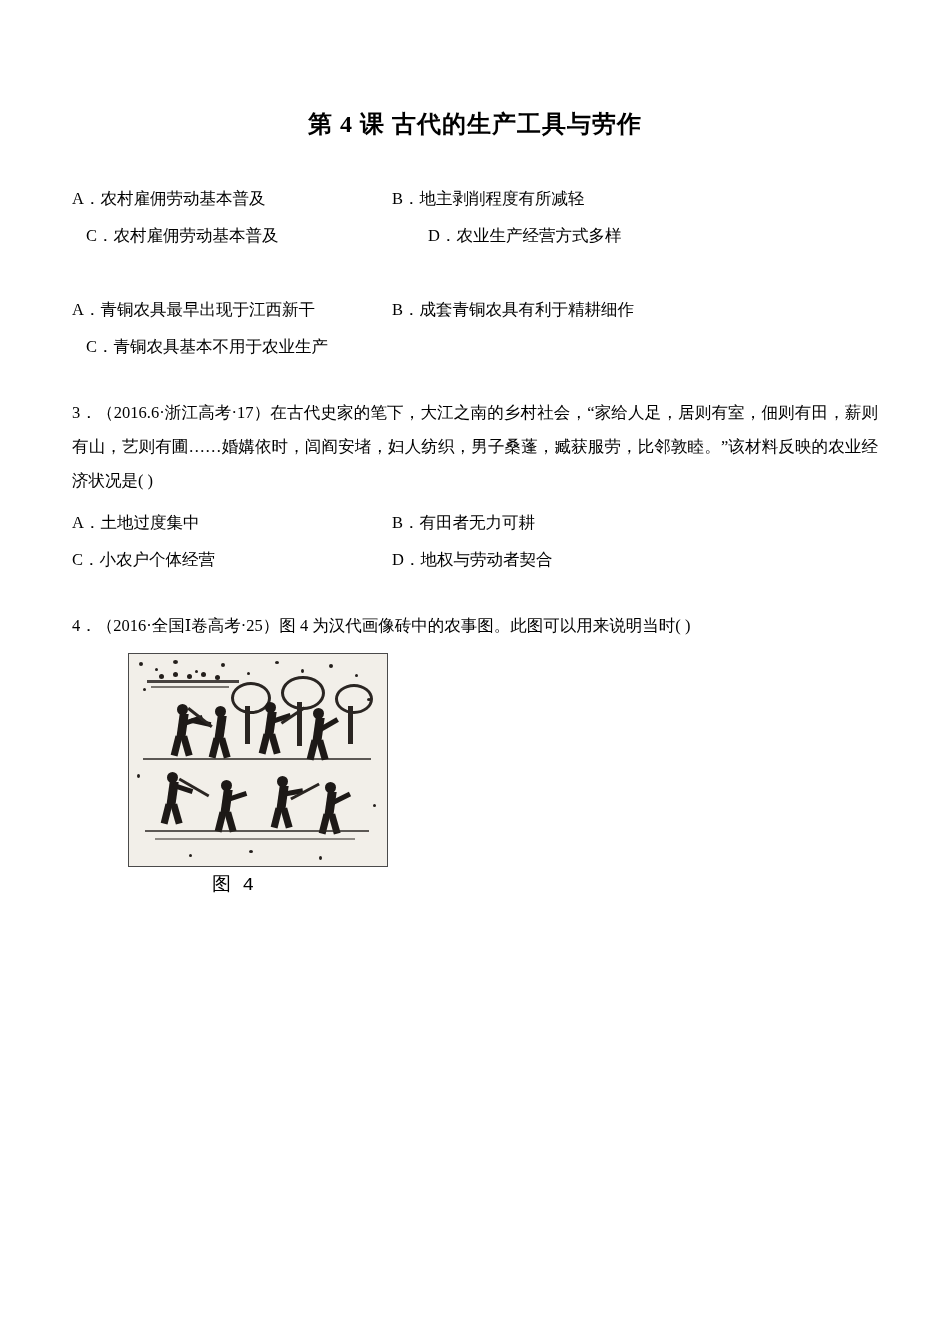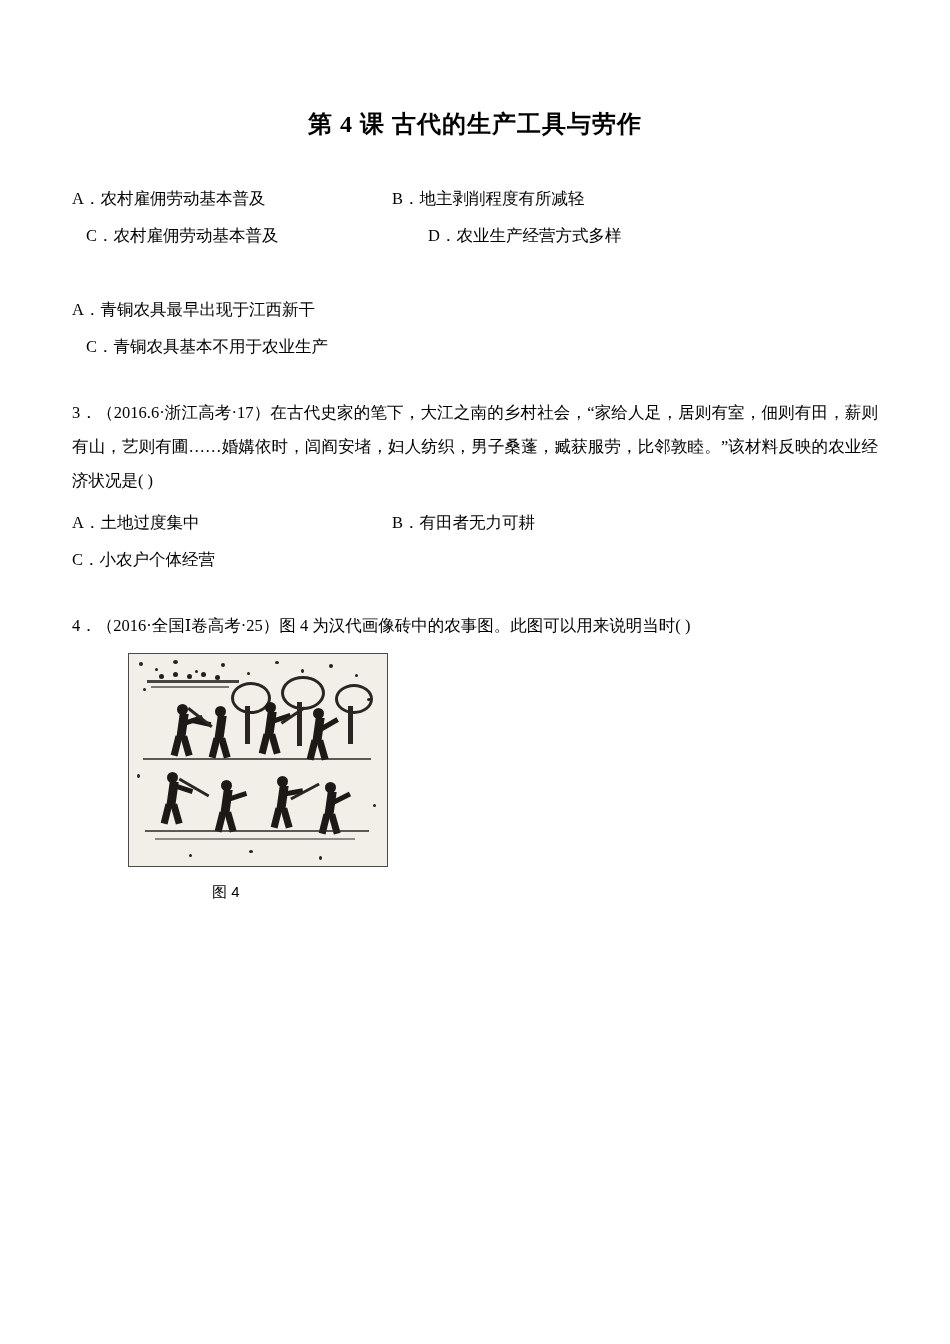--- a/index.html
+++ b/index.html
@@ -62,24 +62,24 @@
   }
   .figure-frame {
     width: 258px;
     height: 212px;
     border: 1px solid #4a4a4a;
     background: #f2efe9;
     position: relative;
     overflow: hidden;
   }
   .figure-caption {
-    font-size: 15px;
-    margin-top: 16px;
+    font-size: 19px;
+    margin-top: 4px;
     padding-left: 84px;
-    font-family: Liberation Sans, sans-serif;
+    font-family: Liberation Mono, monospace;
   }
   
   .relief { position: absolute; inset: 0; }
   .relief .speck {
     position: absolute;
     background: #241f1c;
     border-radius: 50%;
   }
   .relief .line {
     position: absolute;
@@ -158,38 +158,40 @@
       </div>
     </div>
   </div>
 
   <div class="q-gap"></div>
 
   <div class="question">
     <div class="options">
       <div class="opt-row">
         <span class="opt opt-a"><span>A．</span><span>青铜农具最早出现于江西新干</span></span>
+        <span class="opt"><span>B．</span><span>成套青铜农具有利于精耕细作</span></span>
       </div>
       <div class="opt-row indent-1">
         <span class="opt opt-c"><span>C．</span><span>青铜农具基本不用于农业生产</span></span>
       </div>
     </div>
   </div>
 
   <div class="q-gap"></div>
 
   <div class="question">
     <p class="q-stem"><span>3．</span><span>（2016.6·浙江高考·17）在古代史家的笔下，大江之南的乡村社会，“家给人足，居则有室，佃则有田，薪则有山，艺则有圃……婚媾依时，闾阎安堵，妇人纺织，男子桑蓬，臧获服劳，比邻敦睦。”该材料反映的农业经济状况是(      )</span></p>
     <div class="options">
       <div class="opt-row">
         <span class="opt opt-a"><span>A．</span><span>土地过度集中</span></span>
         <span class="opt"><span>B．</span><span>有田者无力可耕</span></span>
       </div>
       <div class="opt-row">
         <span class="opt opt-c"><span>C．</span><span>小农户个体经营</span></span>
+        <span class="opt"><span>D．</span><span>地权与劳动者契合</span></span>
       </div>
     </div>
   </div>
 
   <div class="q-gap"></div>
 
   <div class="question">
     <p class="q-stem"><span>4．</span><span>（2016·全国Ⅰ卷高考·25）图 4 为汉代画像砖中的农事图。此图可以用来说明当时(      )</span></p>
 
     <div class="figure-block">

